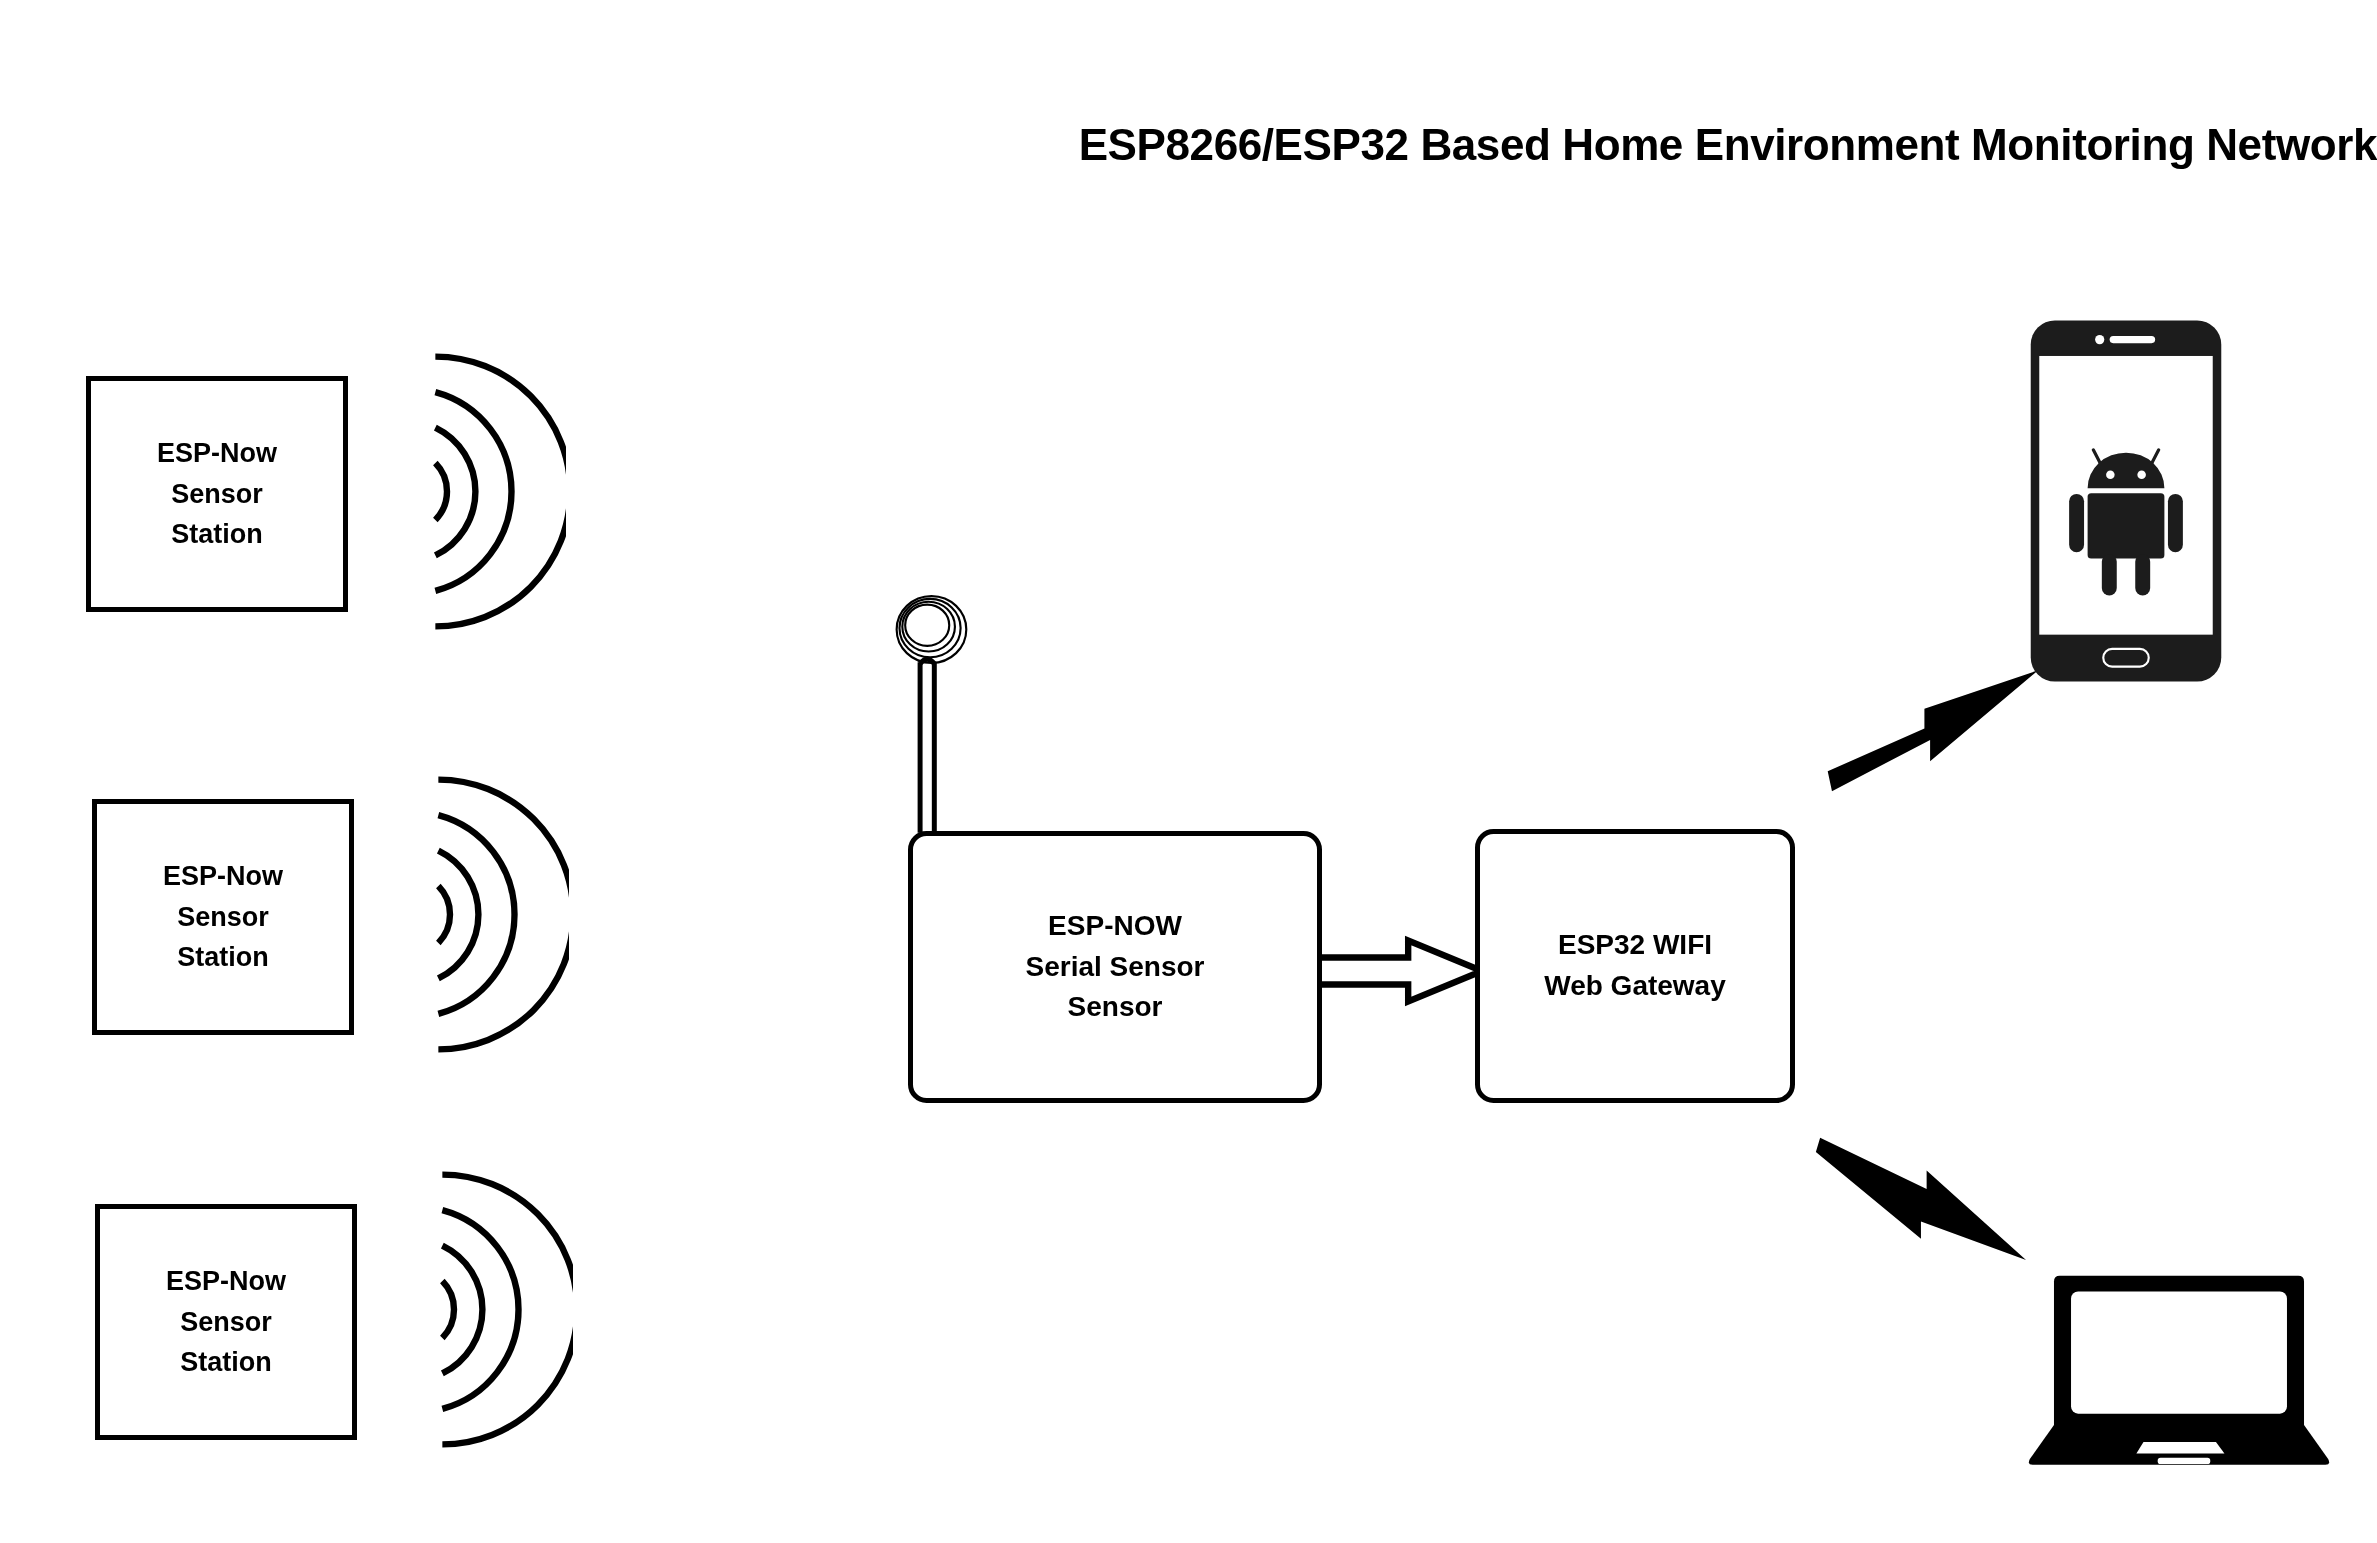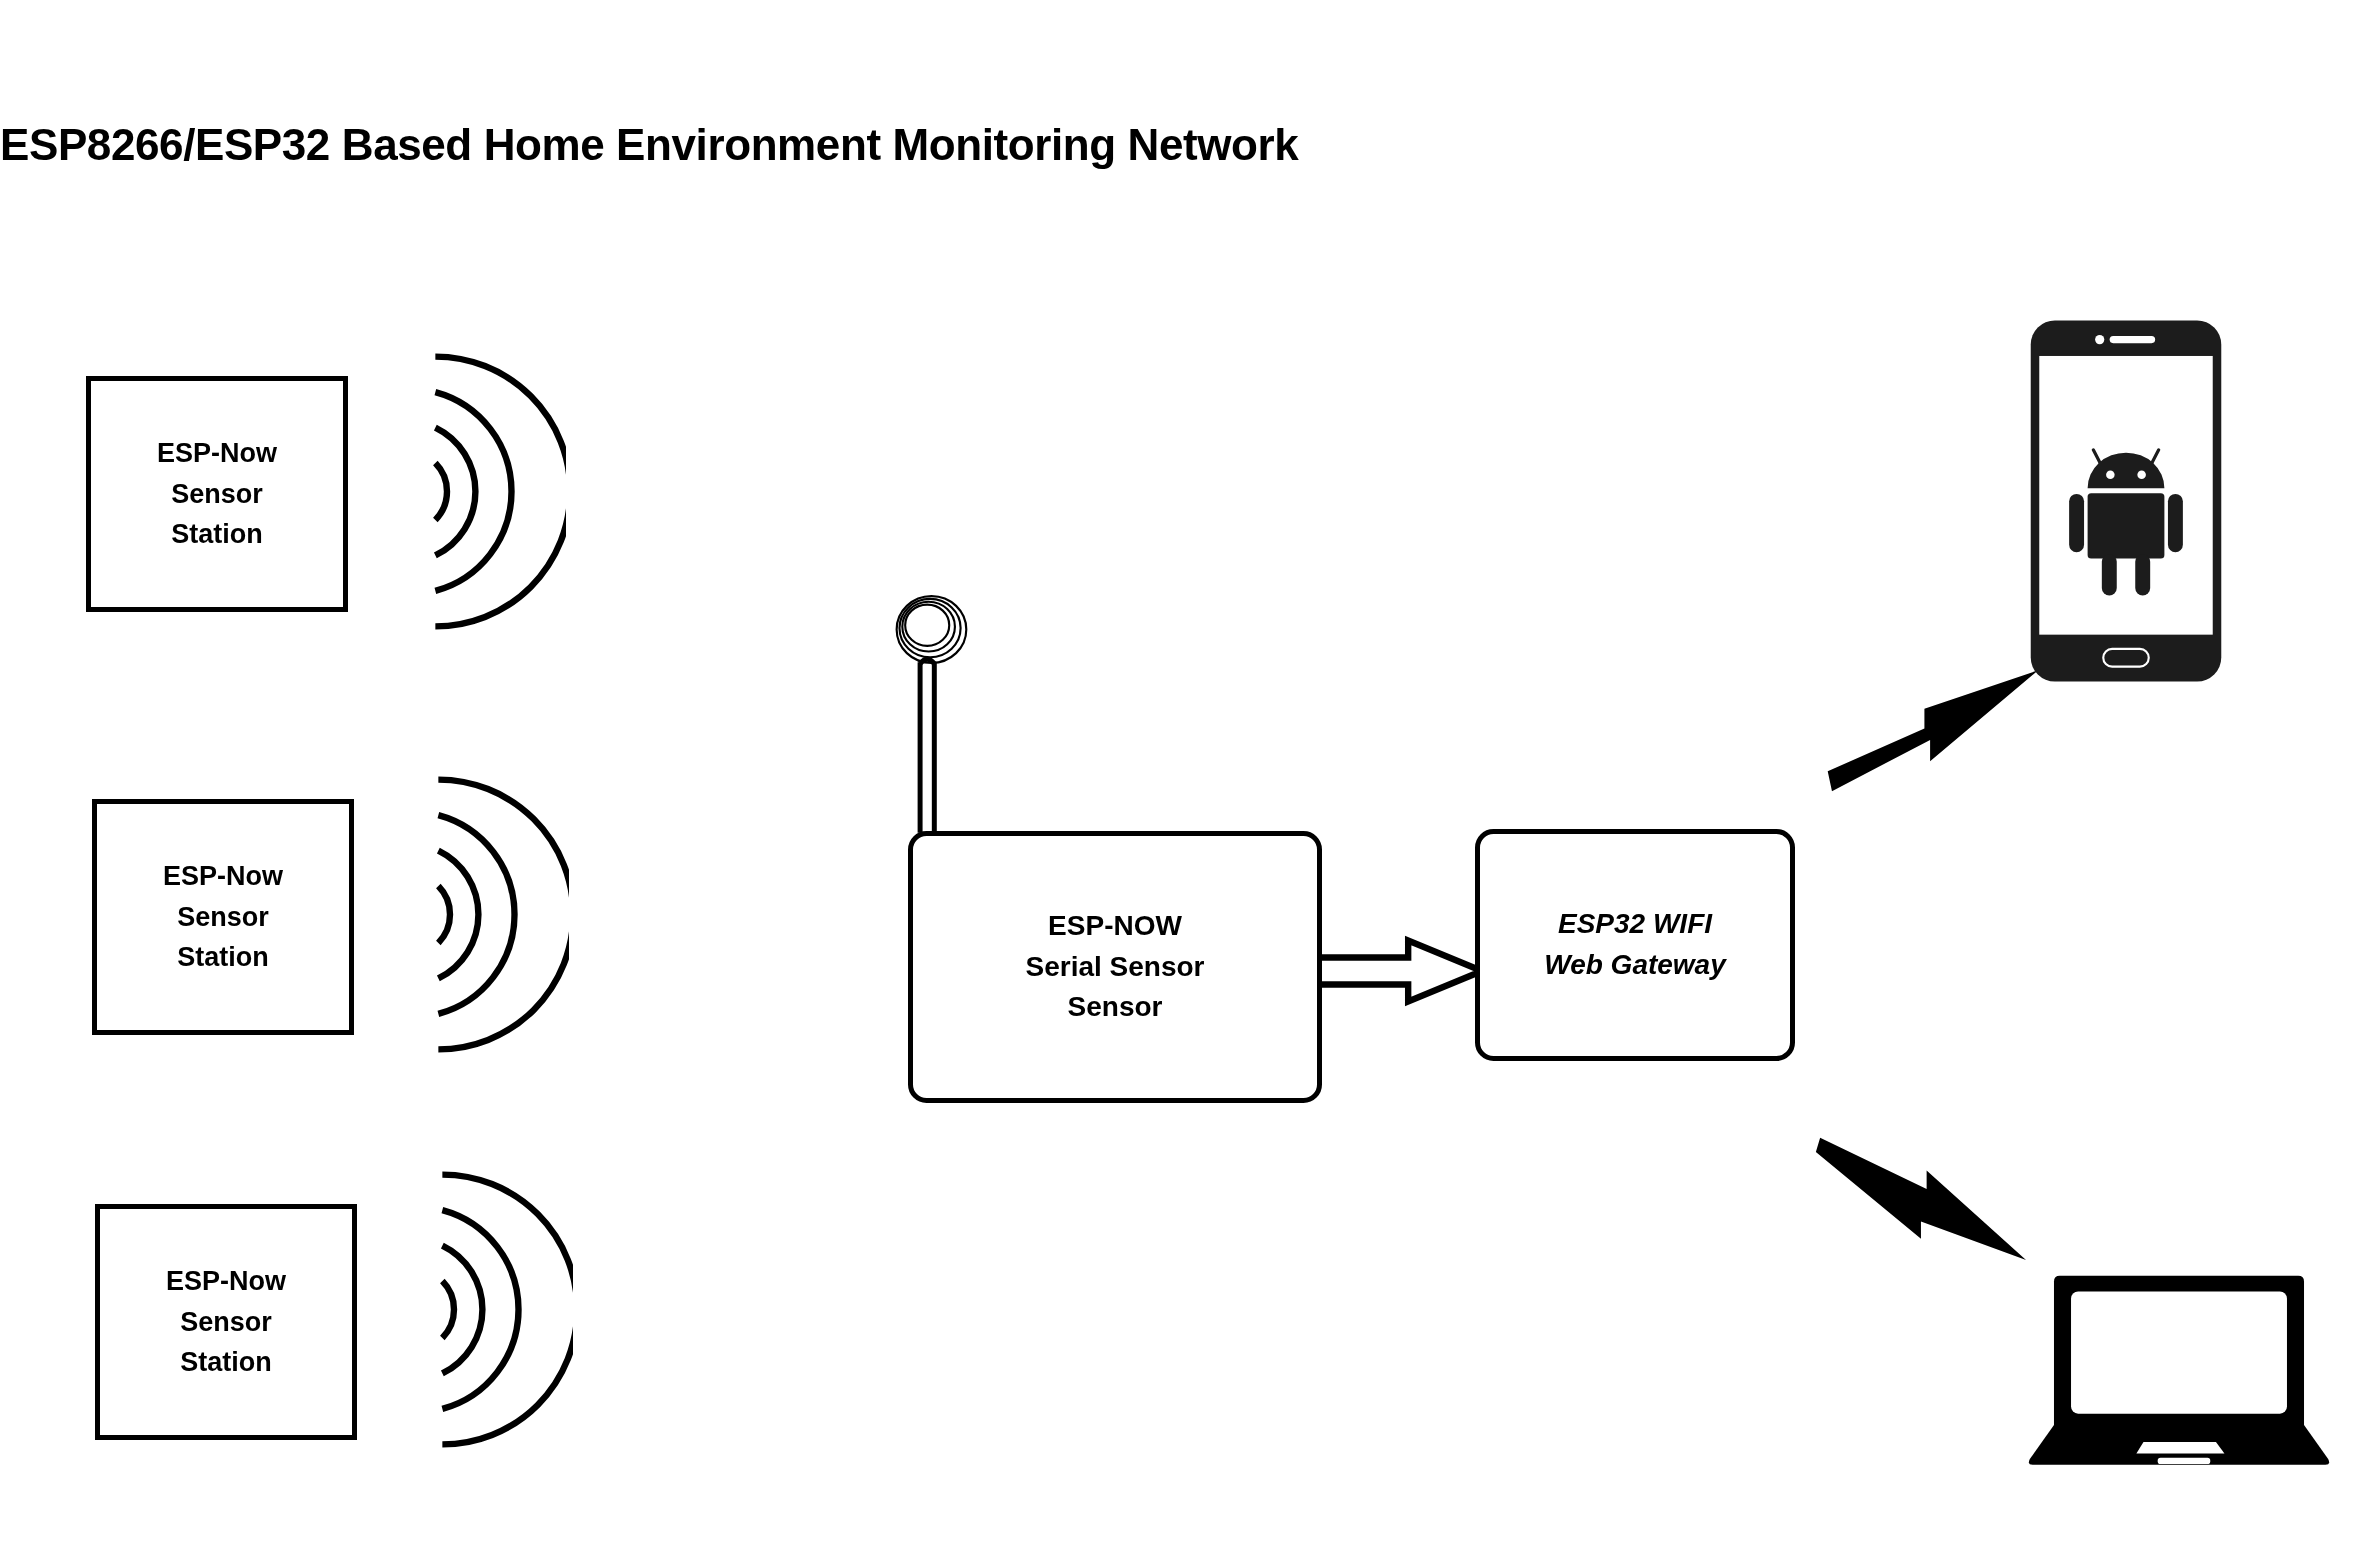--- a/index.html
+++ b/index.html
@@ -18,21 +18,21 @@
     background: #ffffff;
     overflow: hidden;
   }
 
   
   .diagram-title {
     position: absolute;
     left: 0;
     top: 120px;
     width: 2377px;
-    text-align: left;
+    text-align: right;
     font-family: "Liberation Sans", sans-serif;
     font-size: 44px;
     font-weight: bold;
     color: #000000;
     letter-spacing: -0.4px;
     white-space: nowrap;
   }
 
   
   .sensor-box {
@@ -187,21 +187,21 @@
     <div class="line">Serial Sensor</div>
     <div class="line">Sensor</div>
   </div>
 
   <div class="hollow-arrow" style="left:1317px; top:932px;">
     <svg width="171" height="78" viewBox="0 0 240 110" xmlns="http://www.w3.org/2000/svg">
       <path d="M0 36 L128 36 L128 12 L232 55 L128 98 L128 74 L0 74" stroke="#000" stroke-width="9" fill="#ffffff" stroke-linejoin="miter"></path>
     </svg>
   </div>
 
-  <div class="server-box" style="left:1475px; top:829px; width:320px; height:232px;font-style:italic;">
+  <div class="server-box" style="left:1475px; top:829px; width:320px; height:274px;">
     <div class="line">ESP32 WIFI</div>
     <div class="line">Web Gateway</div>
   </div>
 
   <div class="solid-arrow" style="left:1826px; top:666px;">
     <svg width="221" height="128" viewBox="0 0 310 180" xmlns="http://www.w3.org/2000/svg">
       <path d="M2 148 L8 176 L146 104 L146 134 L298 6 L138 60 L138 88 Z" fill="#000000"></path>
     </svg>
   </div>
 

